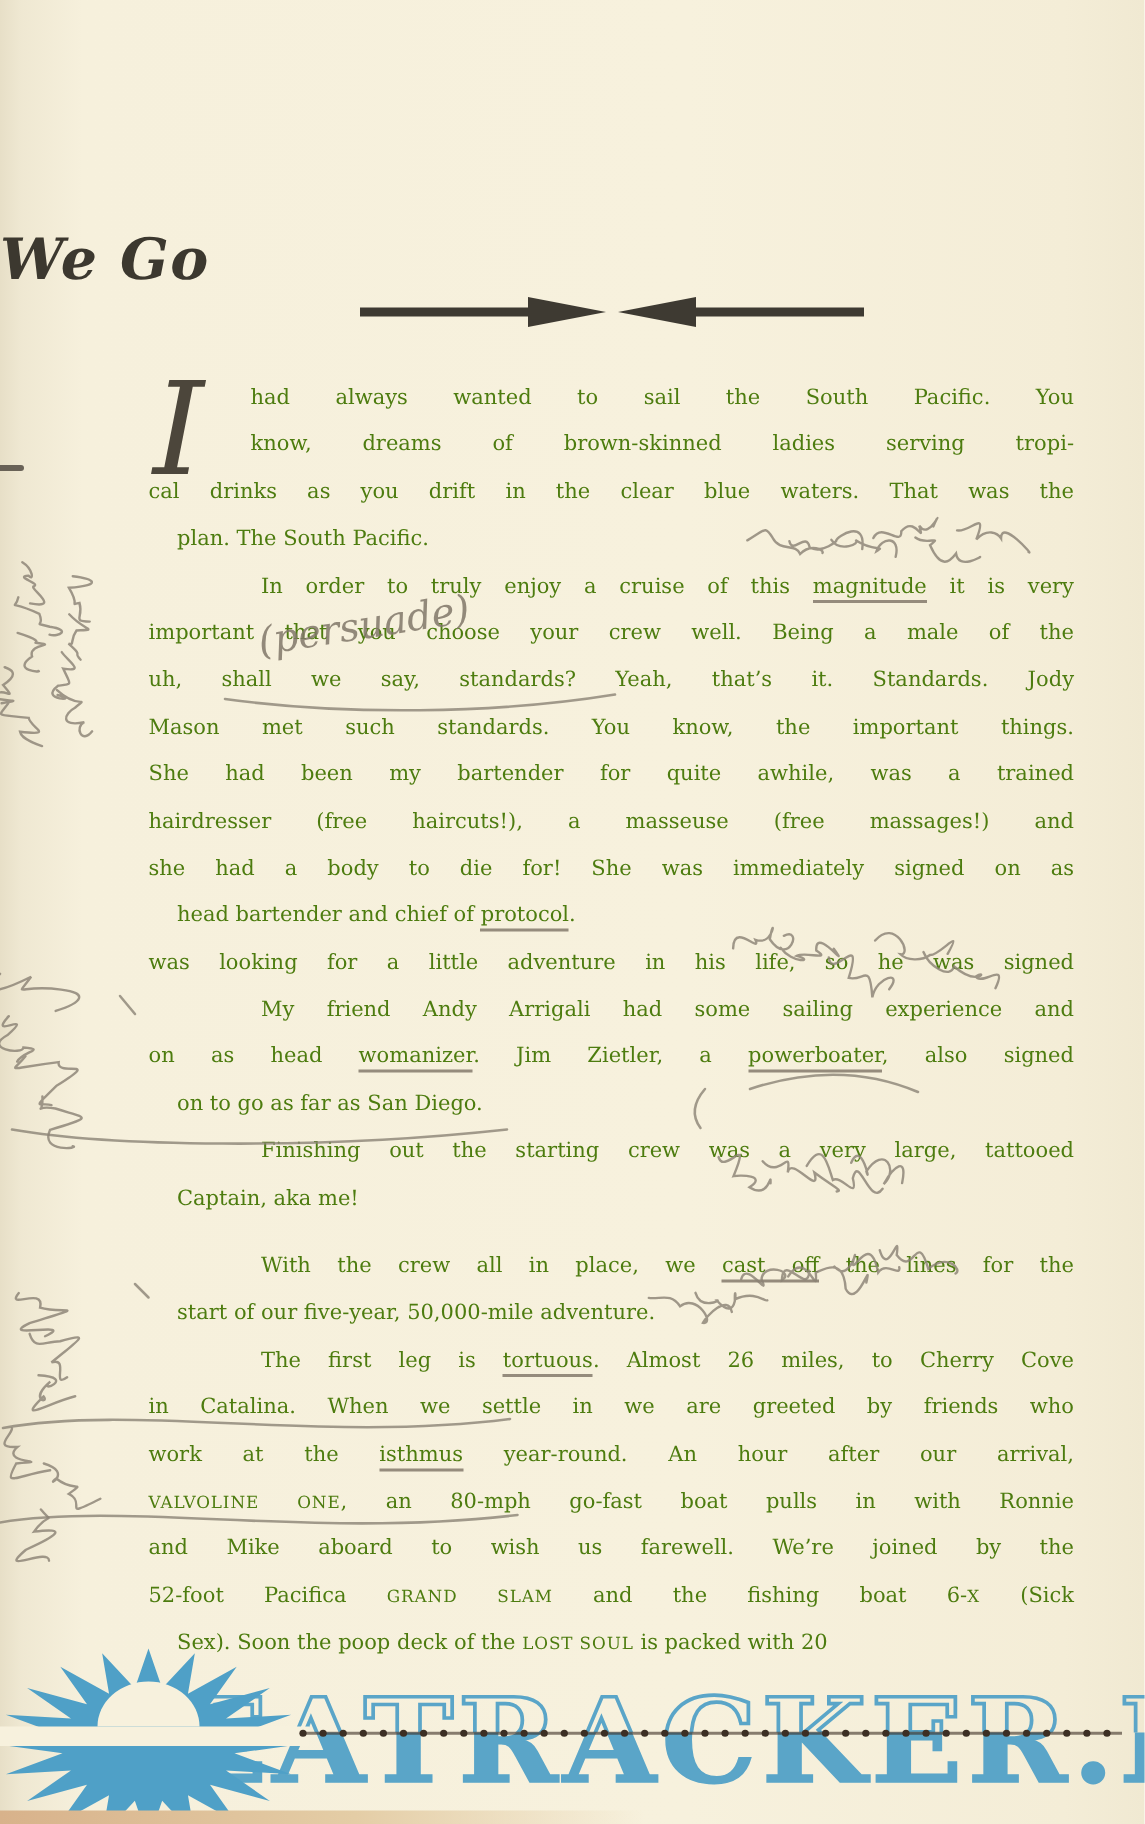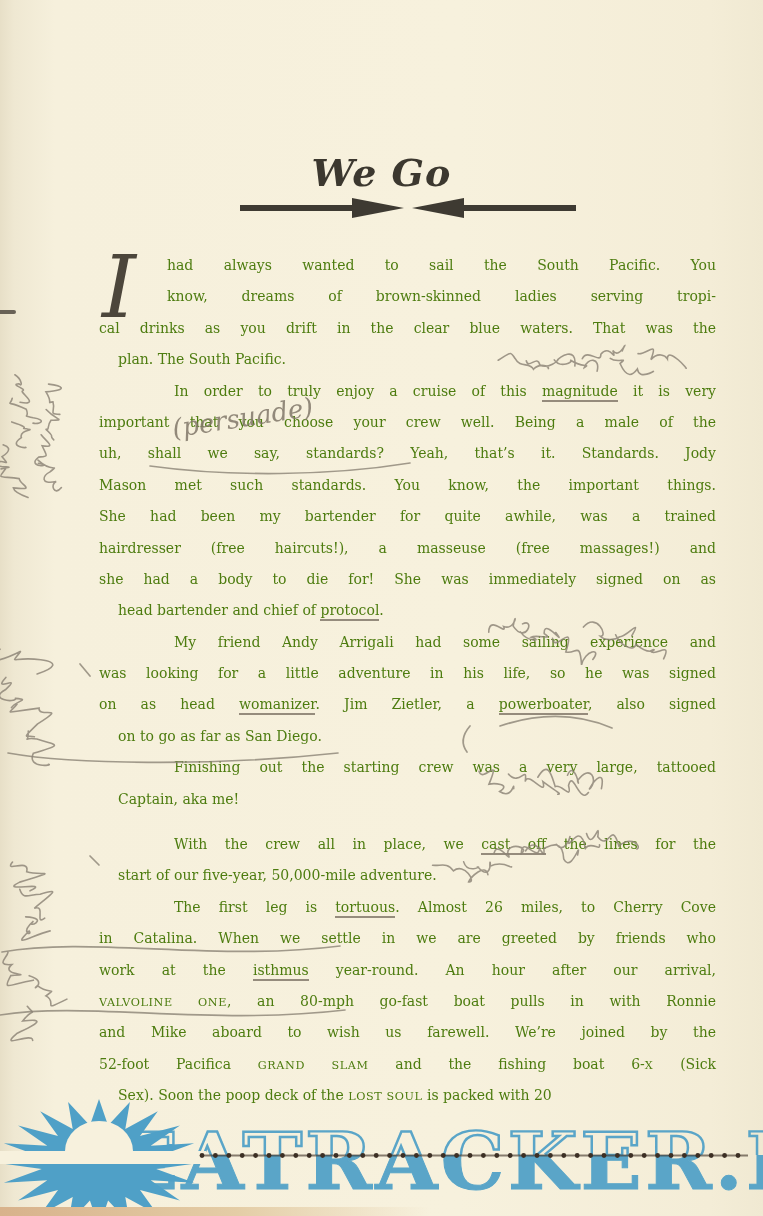--- a/index.html
+++ b/index.html
@@ -2,21 +2,21 @@
 <html><head>
 <meta charset="utf-8">
 <style>
   html,body{margin:0;padding:0;}
   body{
     width:763px;height:1216px;position:relative;overflow:hidden;
     background:linear-gradient(90deg,#e7dfc7 0,#efe8d2 14px,#f6f0dc 55px,#f7f1dd 60%,#f4edd7 93%,#f0e9d2 100%);
     font-family:"DejaVu Serif",serif;
   }
   .chapter-title{
-    position:absolute;top:150px;left:0;width:100%;text-align:center;
+    position:absolute;top:150px;left:0;width:100%;
     font:italic 700 38px "DejaVu Serif",serif;color:#3c382f;letter-spacing:1px;
   }
   .title-rule{position:absolute;top:197px;left:240px;}
   .drop-cap{
     position:absolute;left:102px;top:244px;
     font:italic 400 86px/1 "DejaVu Serif",serif;color:#4c463b;
   }
   #text-column{
     position:absolute;left:99px;top:250px;width:617px;
     font-size:14px;color:#4d7c0f;
@@ -67,22 +67,22 @@
     <div class="line"><span>cal drinks as you drift in the clear blue waters. That was the</span></div>
     <div class="line end"><span>plan. The South Pacific.</span></div>
     <div class="line indent"><span>In order to truly enjoy a cruise of this </span><span class="u">magnitude</span><span> it is very</span></div>
     <div class="line"><span>important that you choose your crew well. Being a male of the</span></div>
     <div class="line"><span>uh, shall we say, standards? Yeah, that’s it. Standards. Jody</span></div>
     <div class="line"><span>Mason met such standards. You know, the important things.</span></div>
     <div class="line"><span>She had been my bartender for quite awhile, was a trained</span></div>
     <div class="line"><span>hairdresser (free haircuts!), a masseuse (free massages!) and</span></div>
     <div class="line"><span>she had a body to die for! She was immediately signed on as</span></div>
     <div class="line end"><span>head bartender and chief of </span><span class="u">protocol</span><span>.</span></div>
+    <div class="line"><span>was looking for a little adventure in his life, so he was signed</span></div>
     <div class="line indent"><span>My friend Andy Arrigali had some sailing experience and</span></div>
-    <div class="line"><span>was looking for a little adventure in his life, so he was signed</span></div>
     <div class="line"><span>on as head </span><span class="u">womanizer</span><span>. Jim Zietler, a </span><span class="u">powerboater</span><span>, also signed</span></div>
     <div class="line end"><span>on to go as far as San Diego.</span></div>
     <div class="line indent"><span>Finishing out the starting crew was a very large, tattooed</span></div>
     <div class="line end"><span>Captain, aka me!</span></div>
     <div class="line indent gap"><span>With the crew all in place, we </span><span class="u">cast off</span><span> the lines for the</span></div>
     <div class="line end"><span>start of our five-year, 50,000-mile adventure.</span></div>
     <div class="line indent"><span>The first leg is </span><span class="u">tortuous</span><span>. Almost 26 miles, to Cherry Cove</span></div>
     <div class="line"><span>in Catalina. When we settle in we are greeted by friends who</span></div>
     <div class="line"><span>work at the </span><span class="u">isthmus</span><span> year-round. An hour after our arrival,</span></div>
     <div class="line"><span class="sc">VALVOLINE ONE</span><span>, an 80-mph go-fast boat pulls in with Ronnie</span></div>

